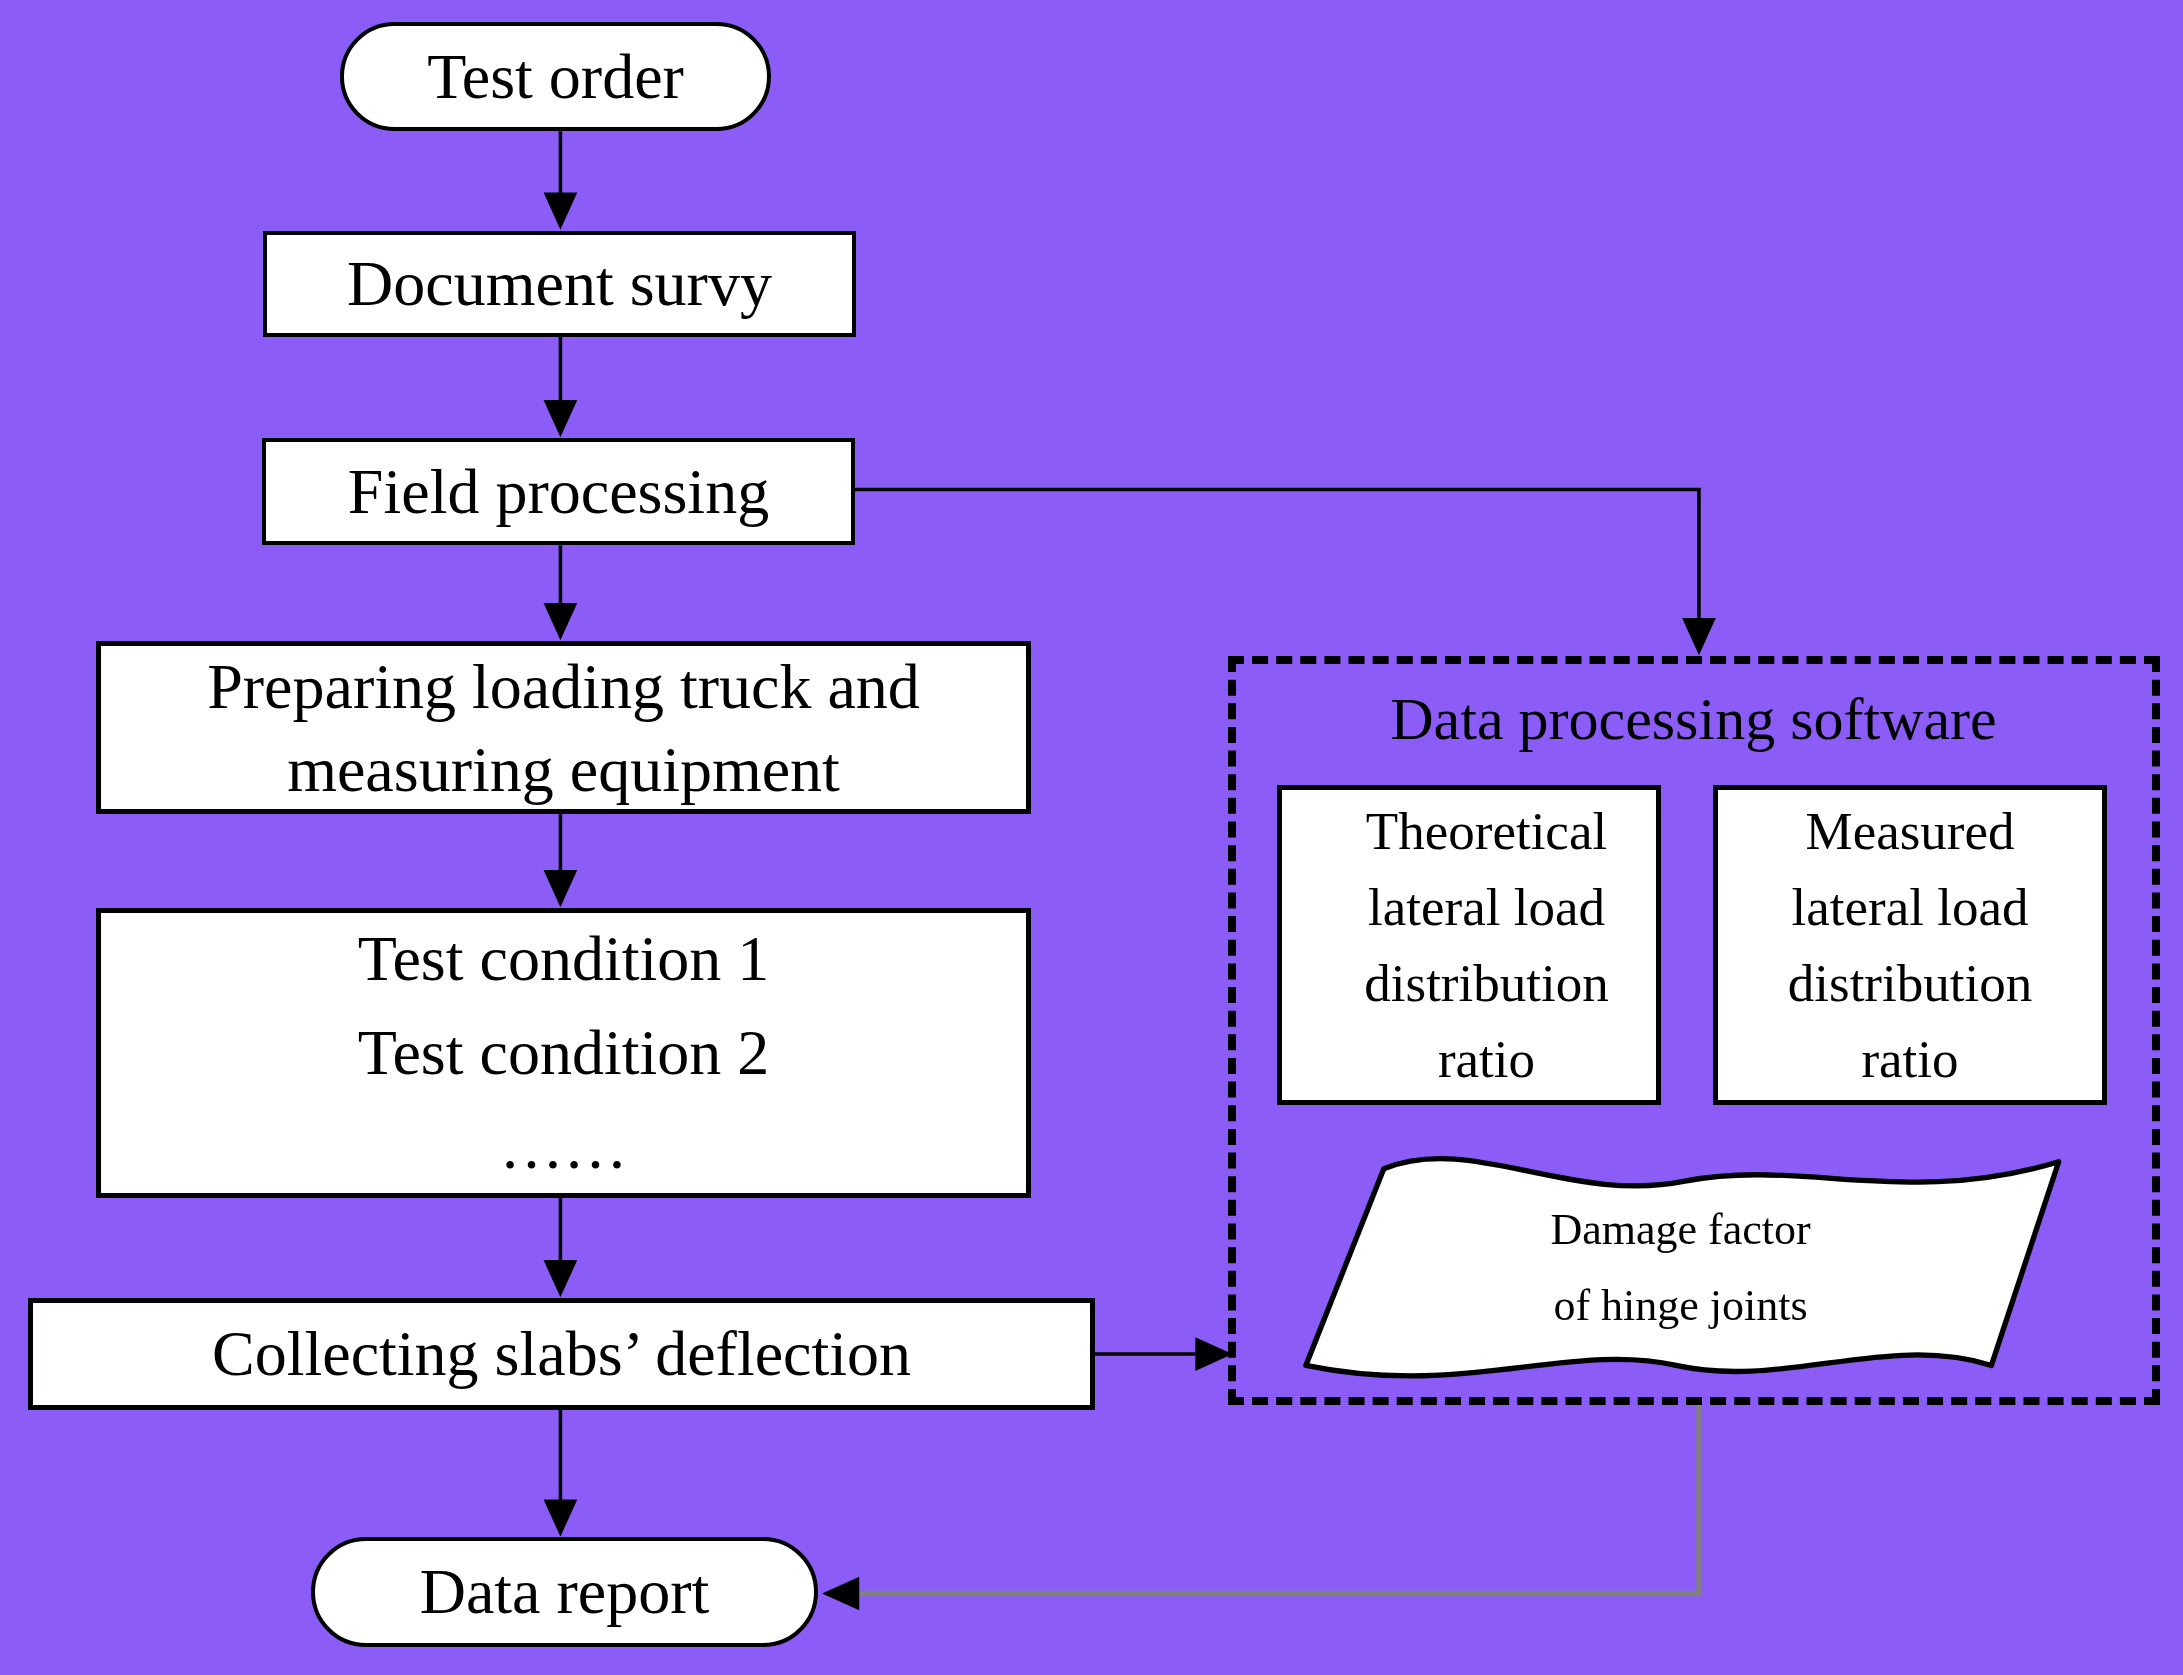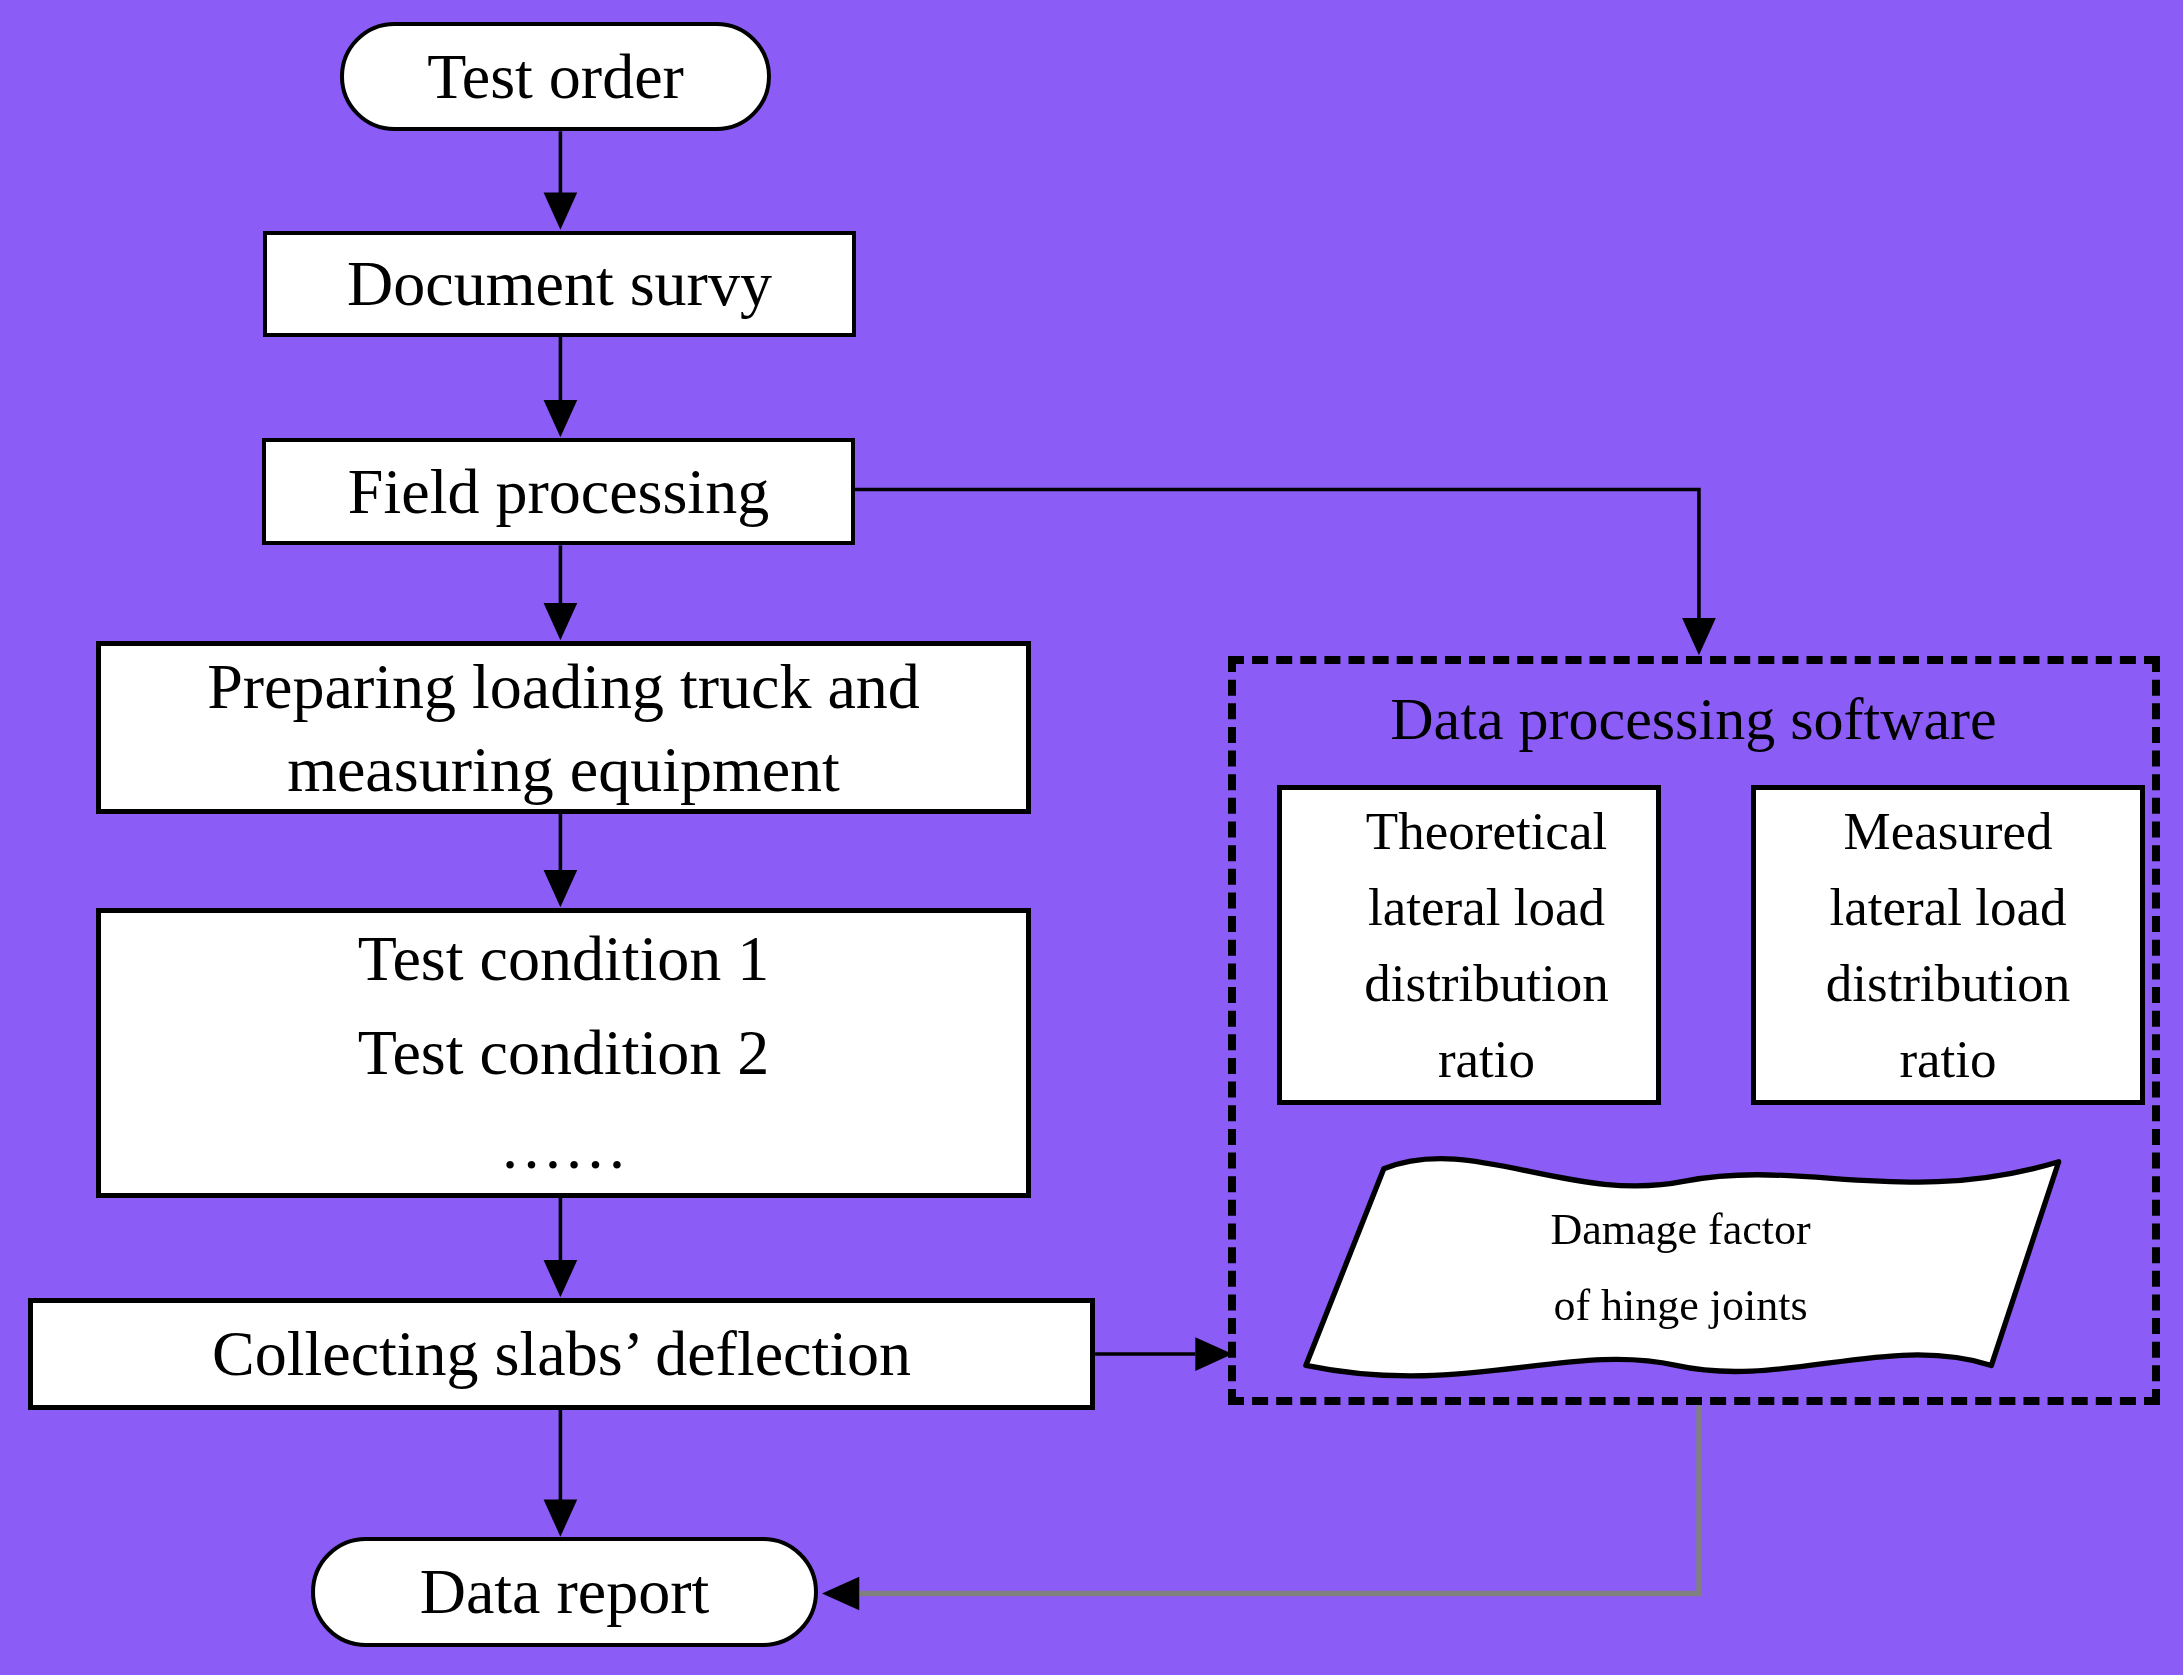--- a/index.html
+++ b/index.html
@@ -123,21 +123,21 @@
     <div class="lbl">Data processing software</div>
   </div>
 
   <div class="node rect-thick" style="left:1277px;top:785px;width:384px;height:320px;font-size:53px;line-height:76px;padding-left:35px;">
     <div class="lbl">Theoretical</div>
     <div class="lbl">lateral load</div>
     <div class="lbl">distribution</div>
     <div class="lbl">ratio</div>
   </div>
 
-  <div class="node rect-thick" style="left:1713px;top:785px;width:394px;height:320px;font-size:53px;line-height:76px;margin-left:38px;">
+  <div class="node rect-thick" style="left:1713px;top:785px;width:394px;height:320px;font-size:53px;line-height:76px;">
     <div class="lbl">Measured</div>
     <div class="lbl">lateral load</div>
     <div class="lbl">distribution</div>
     <div class="lbl">ratio</div>
   </div>
 
   <svg style="position:absolute;left:1286px;top:1144px;" width="789" height="248" viewBox="0 0 890 280">
     <path d="M 110 28
              C 210 -12, 320 68, 450 42
              C 580 16, 700 72, 872 20

